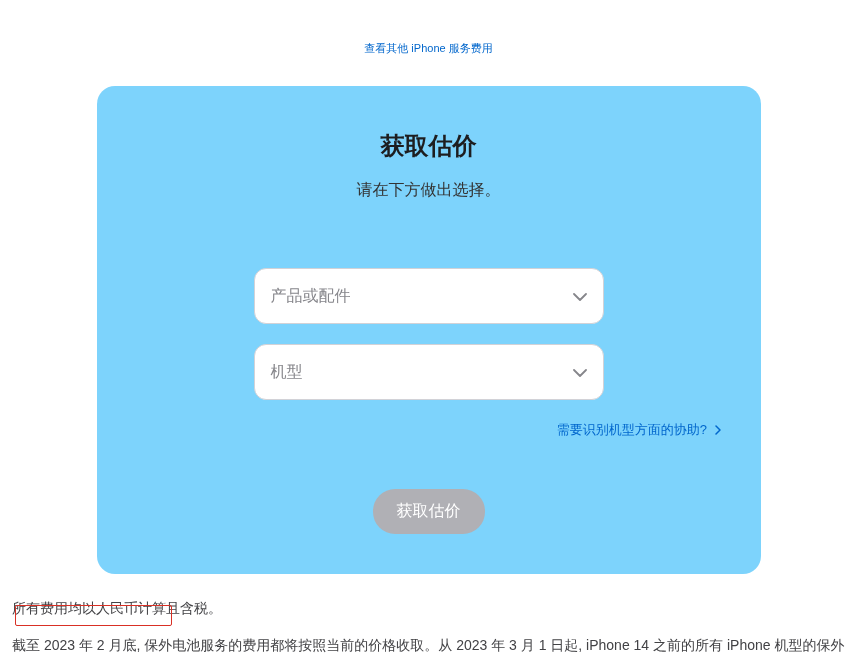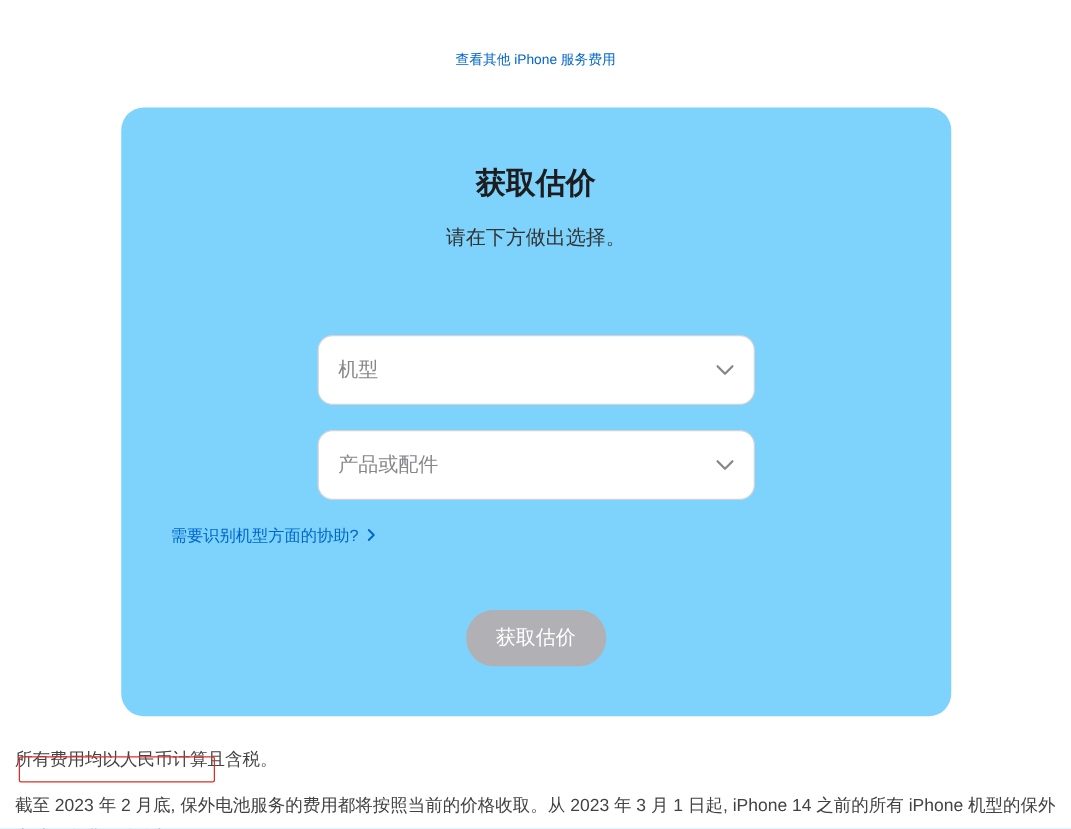--- a/index.html
+++ b/index.html
@@ -65,21 +65,21 @@
       position: relative;
     }
     .chevron {
       position: absolute;
       right: 16px;
       top: 50%;
       transform: translateY(-50%);
       pointer-events: none;
     }
     .help-link {
-      text-align: left;
+      text-align: right;
       margin-top: 8px;
       margin-bottom: 50px;
     }
     .help-link a {
       color: #0066cc;
       text-decoration: none;
       font-size: 13px;
       cursor: pointer;
     }
     .help-link .chev-right {
@@ -127,32 +127,32 @@
 <div class="top-link">
   <a>查看其他 iPhone 服务费用</a>
 </div>
 
 <div class="card">
   <h2 class="card-title">获取估价</h2>
   <p class="card-subtitle">请在下方做出选择。</p>
 
   <div class="select-wrapper">
     <div class="select-field">
-      <span>机型</span>
+      <span>产品或配件</span>
       <span class="chevron">
         <svg width="14" height="8" viewBox="0 0 14 8" fill="none">
           <path d="M1 1L7 7L13 1" stroke="#86868b" stroke-width="1.8" stroke-linecap="round" stroke-linejoin="round"></path>
         </svg>
       </span>
     </div>
   </div>
 
   <div class="select-wrapper">
     <div class="select-field">
-      <span>产品或配件</span>
+      <span>机型</span>
       <span class="chevron">
         <svg width="14" height="8" viewBox="0 0 14 8" fill="none">
           <path d="M1 1L7 7L13 1" stroke="#86868b" stroke-width="1.8" stroke-linecap="round" stroke-linejoin="round"></path>
         </svg>
       </span>
     </div>
   </div>
 
   <div class="help-link">
     <a>

